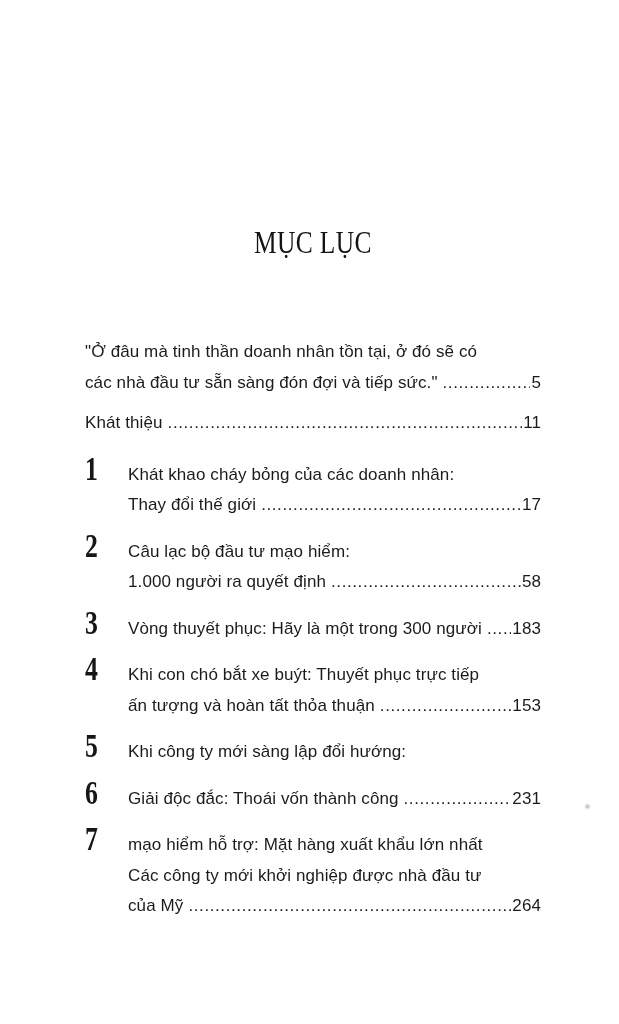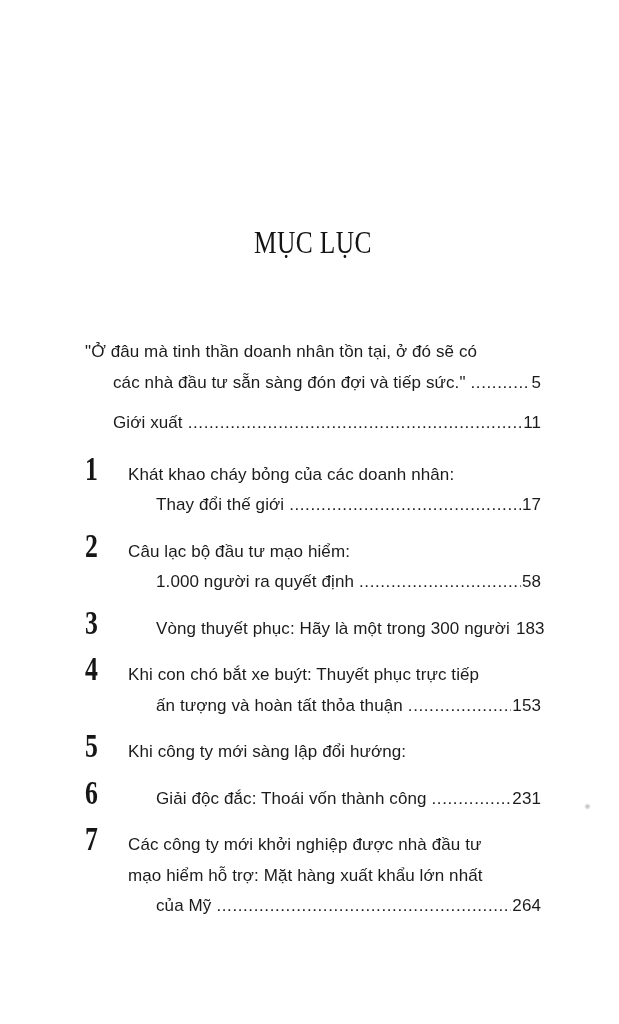--- a/index.html
+++ b/index.html
@@ -55,21 +55,21 @@
     transform: scaleX(0.78);
     transform-origin: 0 100%;
   }
   .body-col { flex: 1 1 auto; min-width: 0; }
   .line {
     font-size: 17px;
     line-height: 30.5px;
     letter-spacing: 0.1px;
     white-space: nowrap;
   }
-  .tailline { display: flex; align-items: center; margin-left: 28px; }
+  .tailline { display: flex; align-items: center; }
   .tailline .t { flex: 0 0 auto; }
   .leader {
     flex: 1 1 auto;
     overflow: hidden;
     white-space: nowrap;
     margin-left: 5px;
     margin-right: 1px;
     color: #1b1b1b;
   }
   .leader::after {
@@ -108,21 +108,21 @@
           <span class="t">các nhà đầu tư sẵn sàng đón đợi và tiếp sức."</span>
           <span class="leader"></span>
           <span class="pg">5</span>
         </div>
       </div>
     </div>
 
     <div class="entry gap-lg">
       <div class="body-col">
         <div class="line tailline">
-          <span class="t">Giới xuất</span>
+          <span class="t">Khát thiệu</span>
           <span class="leader"></span>
           <span class="pg">11</span>
         </div>
       </div>
     </div>
 
     <div class="entry">
       <div class="num"><span class="squeeze">1</span></div>
       <div class="body-col">
         <div class="line">Khát khao cháy bỏng của các doanh nhân:</div>
@@ -183,22 +183,22 @@
           <span class="t">Giải độc đắc: Thoái vốn thành công</span>
           <span class="leader"></span>
           <span class="pg">231</span>
         </div>
       </div>
     </div>
 
     <div class="entry">
       <div class="num"><span class="squeeze">7</span></div>
       <div class="body-col">
+        <div class="line">mạo hiểm hỗ trợ: Mặt hàng xuất khẩu lớn nhất</div>
         <div class="line">Các công ty mới khởi nghiệp được nhà đầu tư</div>
-        <div class="line">mạo hiểm hỗ trợ: Mặt hàng xuất khẩu lớn nhất</div>
         <div class="line tailline">
           <span class="t">của Mỹ</span>
           <span class="leader"></span>
           <span class="pg">264</span>
         </div>
       </div>
     </div>
 
   </div>
 

